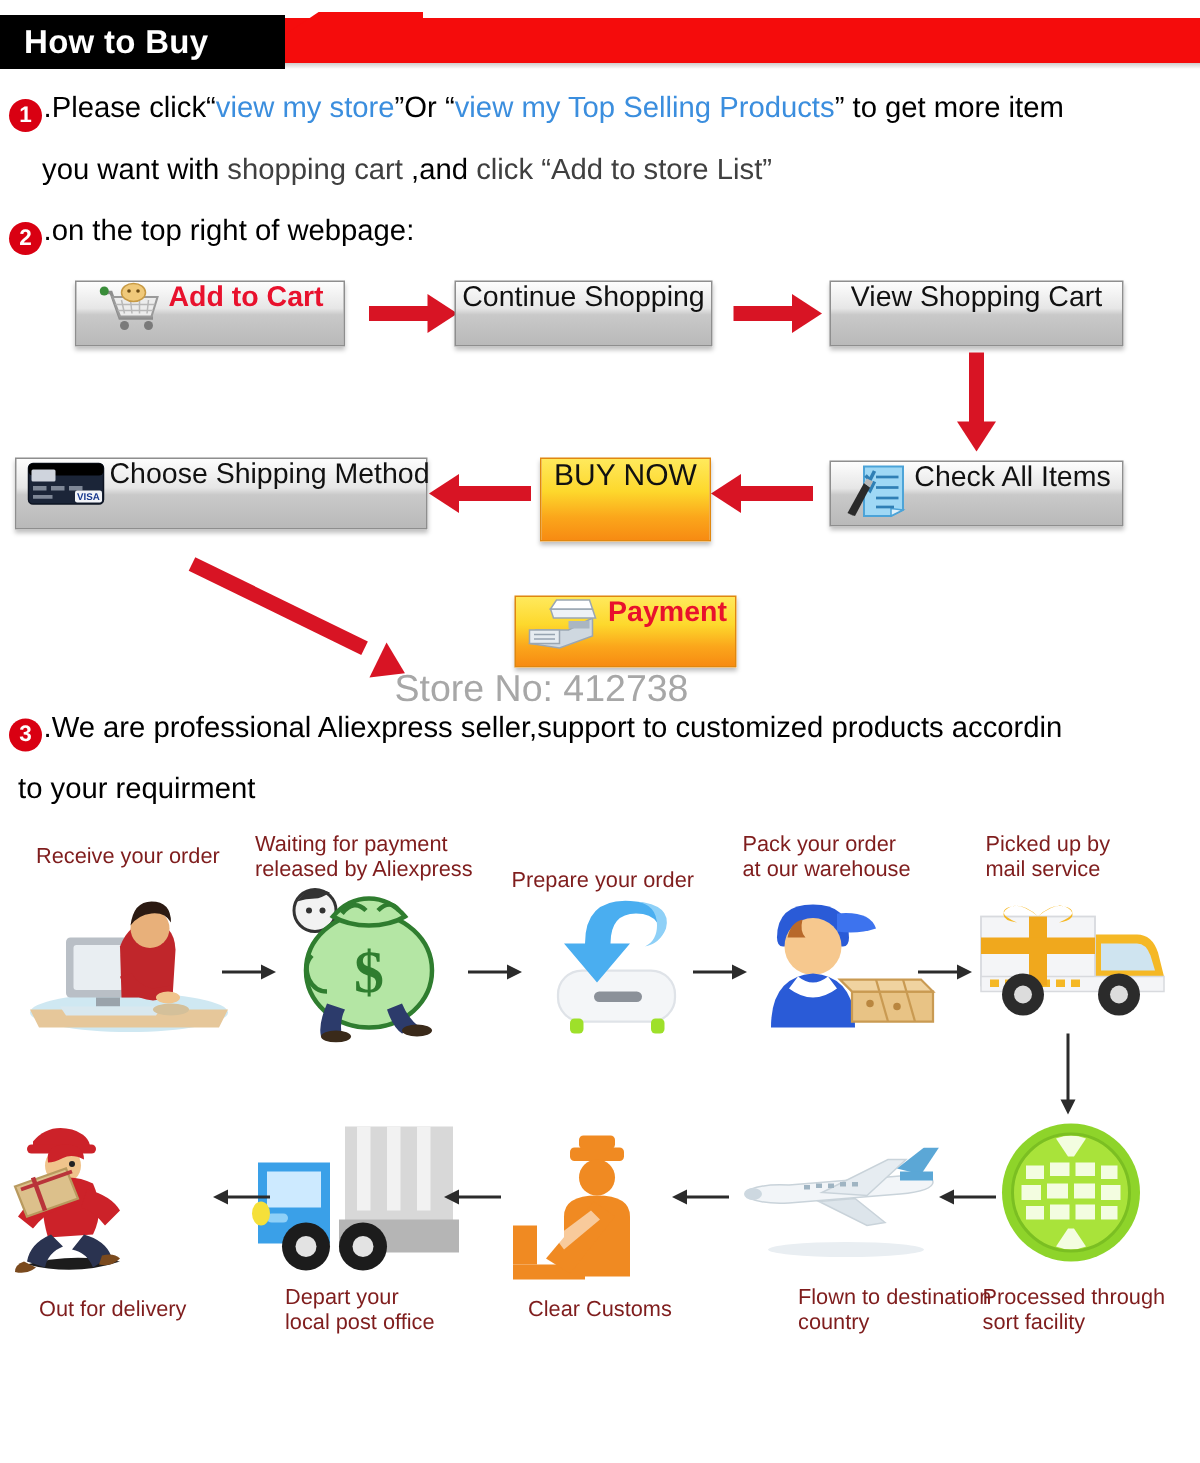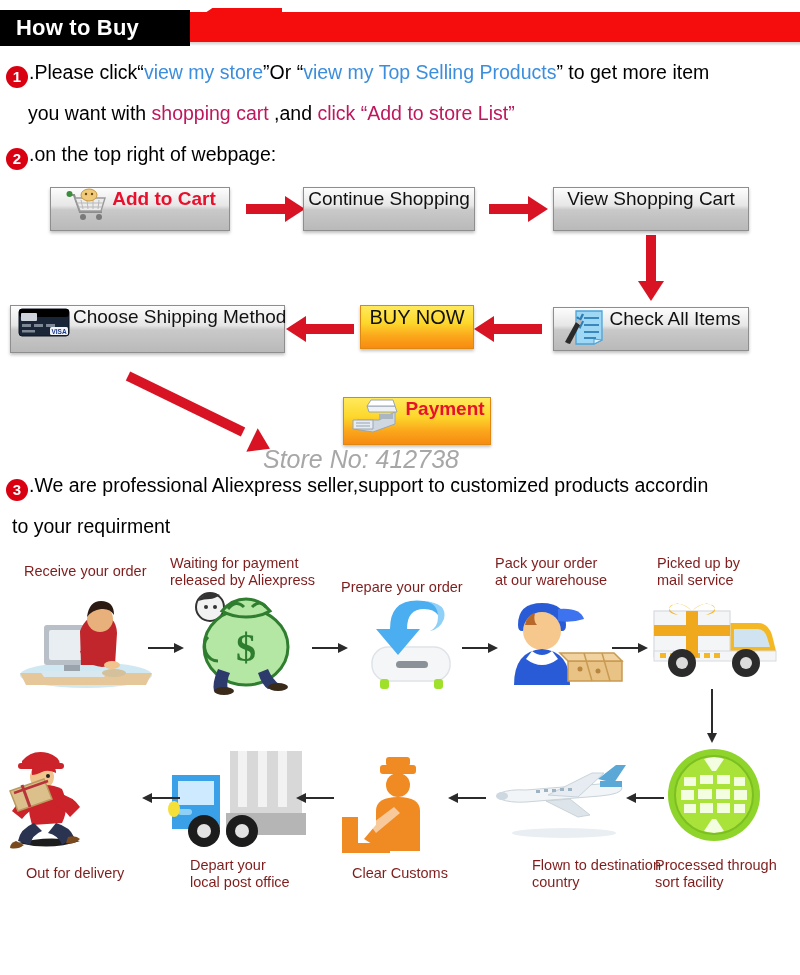--- a/index.html
+++ b/index.html
@@ -89,21 +89,21 @@
     background: #d90012;
     color: #fff;
     font-size: 15px;
     font-weight: bold;
     text-align: center;
     line-height: 22px;
     vertical-align: -3px;
     margin-right: 1px;
   }
   .blue { color: #3b8ede; }
-  .red  { color: #be185d; }
+  .red  { color: #404040; }
 
   
   .flow {
     position: relative;
     width: 800px;
     height: 290px;
   }
   .btn {
     position: absolute;
     box-sizing: border-box;
@@ -169,21 +169,20 @@
     border-bottom: 13px solid transparent;
     border-left: 20px solid #d81424;
     transform-origin: left center;
   }
 
   .store-no {
     position: absolute;
     font-size: 25px;
     color: #a7a7a7;
     white-space: nowrap;
-    font-style: italic;
   }
 
   
   .cart-ic { width: 44px; height: 34px; margin-right: 4px; position: relative; }
   .card-ic { width: 54px; height: 32px; margin-right: 2px; }
   .check-ic { width: 46px; height: 38px; margin-right: 2px; }
   .pay-ic { width: 52px; height: 36px; margin-right: 4px; }
 
   
   .ship {
@@ -321,21 +320,21 @@
         <path d="M3 34 L6 35.5 L8 36 Z" fill="#111"></path>
         <path d="M14 14 L18 17 L20 13 L16 11 Z" fill="#b8b8b8"></path>
       </svg>
     </span>
     <span class="lbl">Check All Items</span>
   </div>
 
   <div class="arrow-h" style="left:494px; top:149px; width:48px;"></div>
   <div class="arrow-head-l" style="left:474px; top:141px;"></div>
 
-  <div class="btn orange" style="left:360px; top:130px; width:114px; height:44px;">
+  <div class="btn orange" style="left:360px; top:130px; width:114px; height:56px;">
     <span class="lbl" style="font-size:20px">BUY NOW</span>
   </div>
 
   <div class="arrow-h" style="left:306px; top:149px; width:48px;"></div>
   <div class="arrow-head-l" style="left:286px; top:141px;"></div>
 
   <div class="btn" style="left:10px; top:130px; width:275px; height:48px; justify-content:flex-start; padding-left:6px;">
     <span class="card-ic">
       <svg viewBox="0 0 54 32" width="54" height="32">
         <rect x="2" y="3" width="50" height="27" rx="3" fill="#1b2538" stroke="#0d1422" stroke-width="1"></rect>

